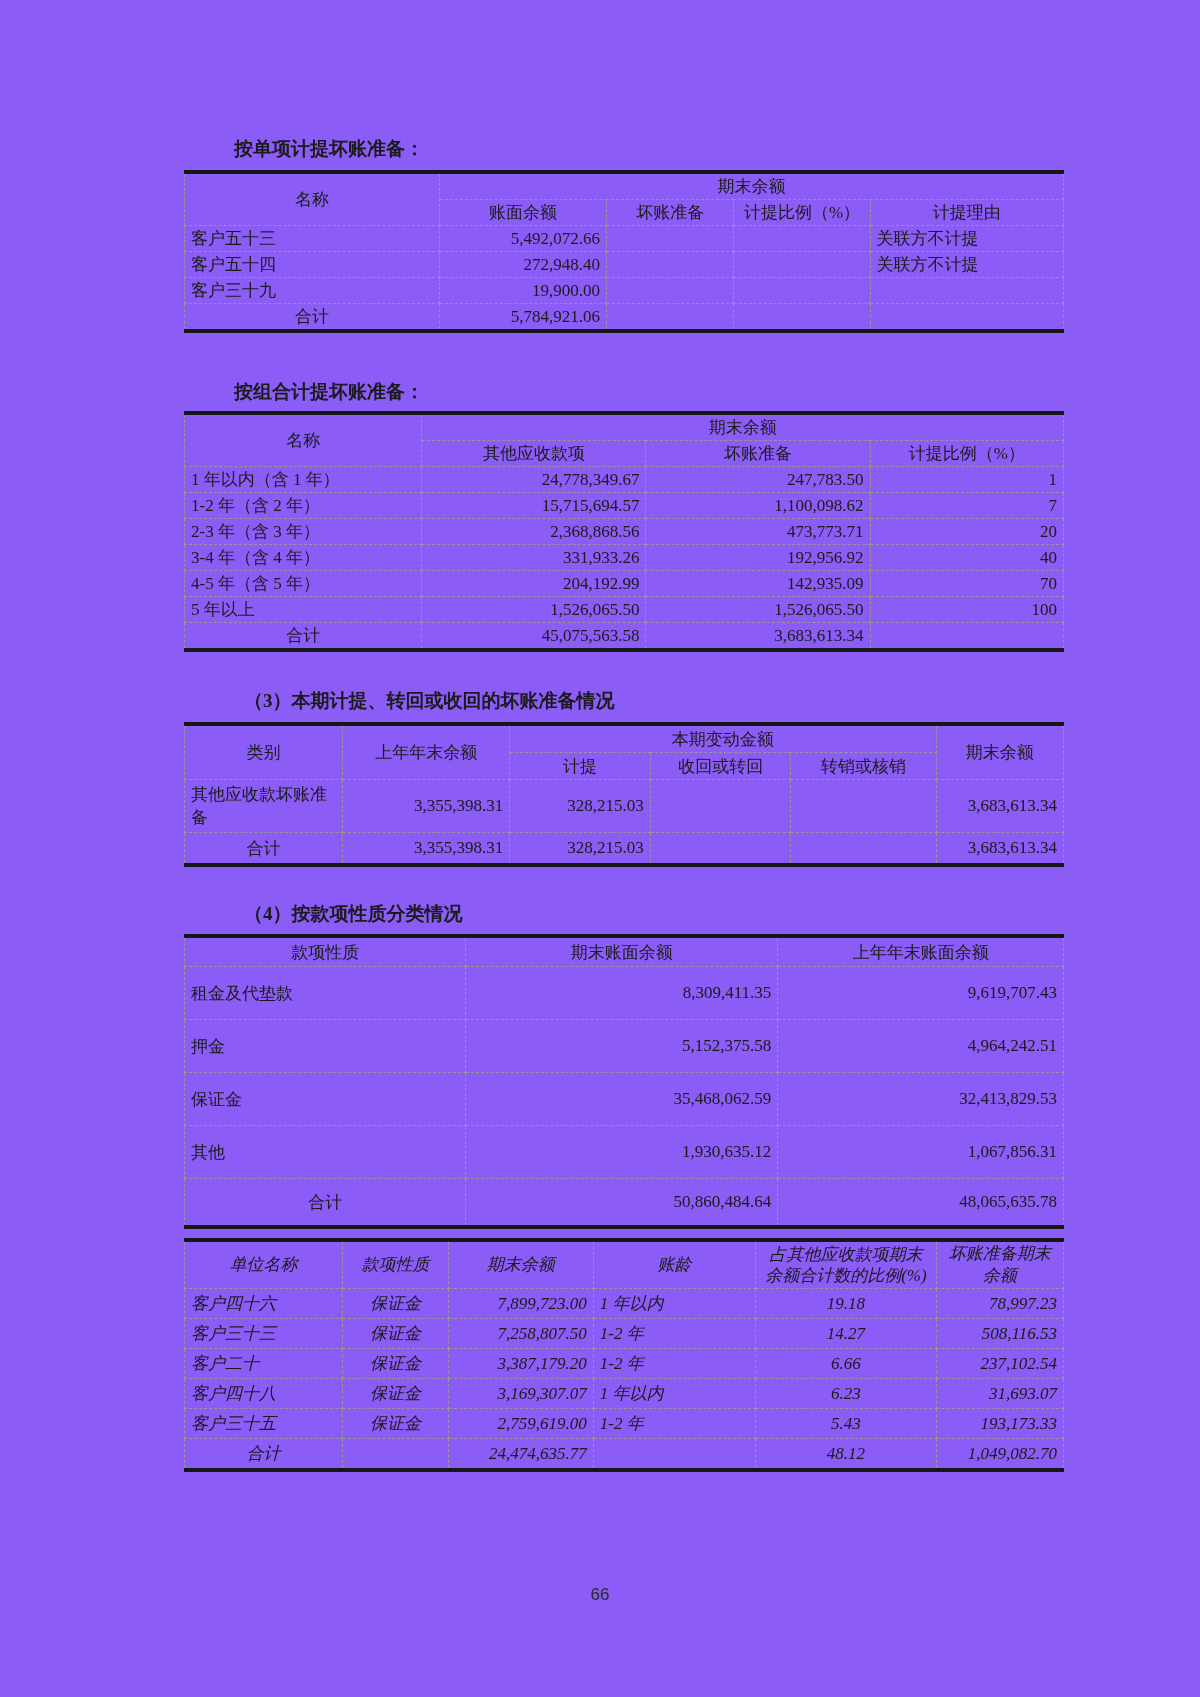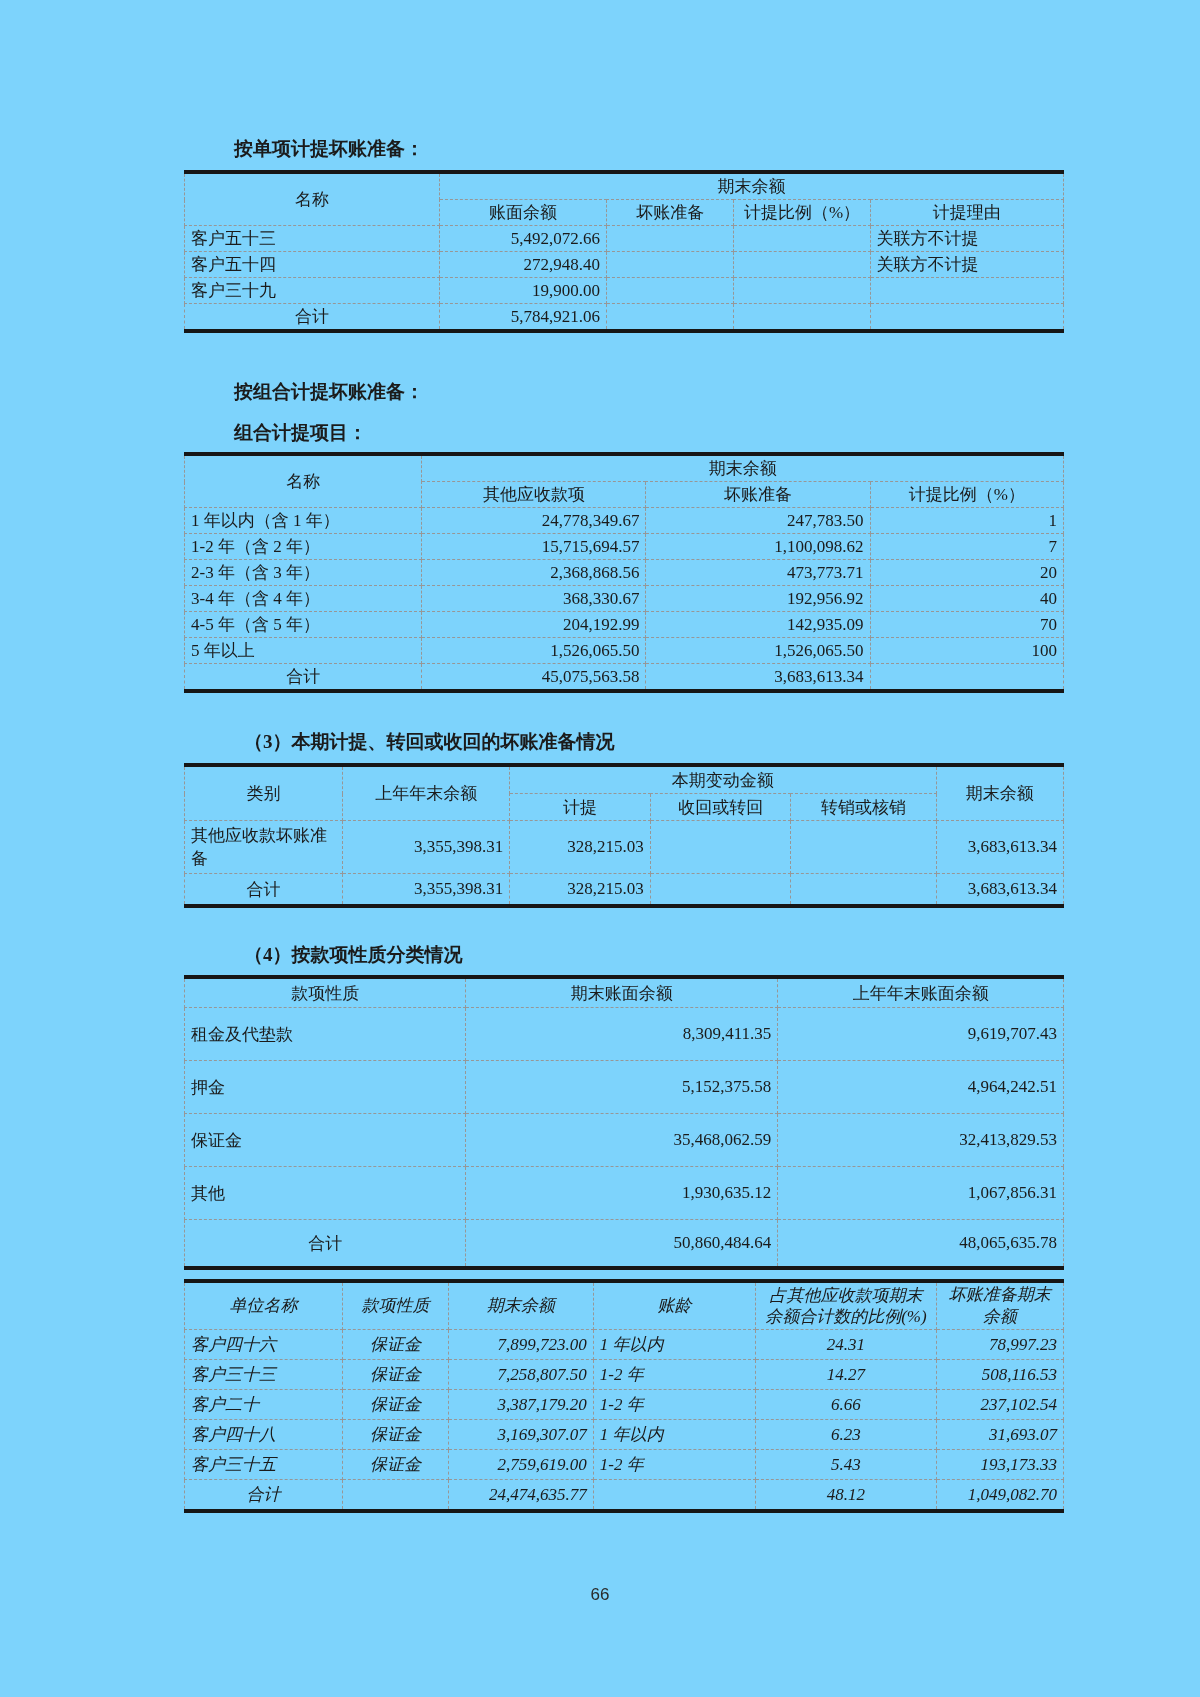--- a/index.html
+++ b/index.html
@@ -1,17 +1,17 @@
 <!DOCTYPE html>
 <html><head>
 <meta charset="utf-8">
 <style>
   html,body { margin:0; padding:0; background:#ffffff; }
   .page {
-    position:relative; width:1200px; height:1697px; background:#7dd3fc;
+    position:relative; width:1200px; height:1697px; background:#8b5cf6;
     font-family:"Liberation Serif","DejaVu Serif",serif; color:#1b1b1b; overflow:hidden;
   }
   .content { position:absolute; left:184px; top:0; width:880px; }
 
   .h { font-weight:bold; font-size:19px; line-height:26px; white-space:nowrap; }
   .ind1 { padding-left:50px; }
   .ind2 { padding-left:60px; }
 
   table.ft {
     width:100%; border-collapse:collapse; table-layout:fixed;
@@ -109,21 +109,20 @@
         <td class="ctr">合计</td>
         <td class="num">5,784,921.06</td>
         <td></td>
         <td></td>
         <td></td>
       </tr>
     </tbody>
       </table>
 
     <div class="h ind1 mt-h2">按组合计提坏账准备：</div>
-    <div class="h ind1 mt-h3">组合计提项目：</div>
 
     <table class="ft t2 mt-t2">
       <colgroup>
         <col style="width:27%">
           <col style="width:25.5%">
           <col style="width:25.5%">
           <col style="width:22%">
       </colgroup>
       <tbody>
           <tr>
@@ -148,21 +147,21 @@
         <td class="num">7</td>
       </tr>
       <tr>
         <td class="lft">2-3 年（含 3 年）</td>
         <td class="num">2,368,868.56</td>
         <td class="num">473,773.71</td>
         <td class="num">20</td>
       </tr>
       <tr>
         <td class="lft">3-4 年（含 4 年）</td>
-        <td class="num">368,330.67</td>
+        <td class="num">331,933.26</td>
         <td class="num">192,956.92</td>
         <td class="num">40</td>
       </tr>
       <tr>
         <td class="lft">4-5 年（含 5 年）</td>
         <td class="num">204,192.99</td>
         <td class="num">142,935.09</td>
         <td class="num">70</td>
       </tr>
       <tr>
@@ -281,21 +280,21 @@
         <th>期末余额</th>
         <th>账龄</th>
         <th class="wrap">占其他应收款项期末余额合计数的比例(%)</th>
         <th>坏账准备期末余额</th>
       </tr>
       <tr>
         <td class="lft">客户四十六</td>
         <td class="ctr">保证金</td>
         <td class="num">7,899,723.00</td>
         <td class="lft">1 年以内</td>
-        <td class="ctr">24.31</td>
+        <td class="ctr">19.18</td>
         <td class="num">78,997.23</td>
       </tr>
       <tr>
         <td class="lft">客户三十三</td>
         <td class="ctr">保证金</td>
         <td class="num">7,258,807.50</td>
         <td class="lft">1-2 年</td>
         <td class="ctr">14.27</td>
         <td class="num">508,116.53</td>
       </tr>

